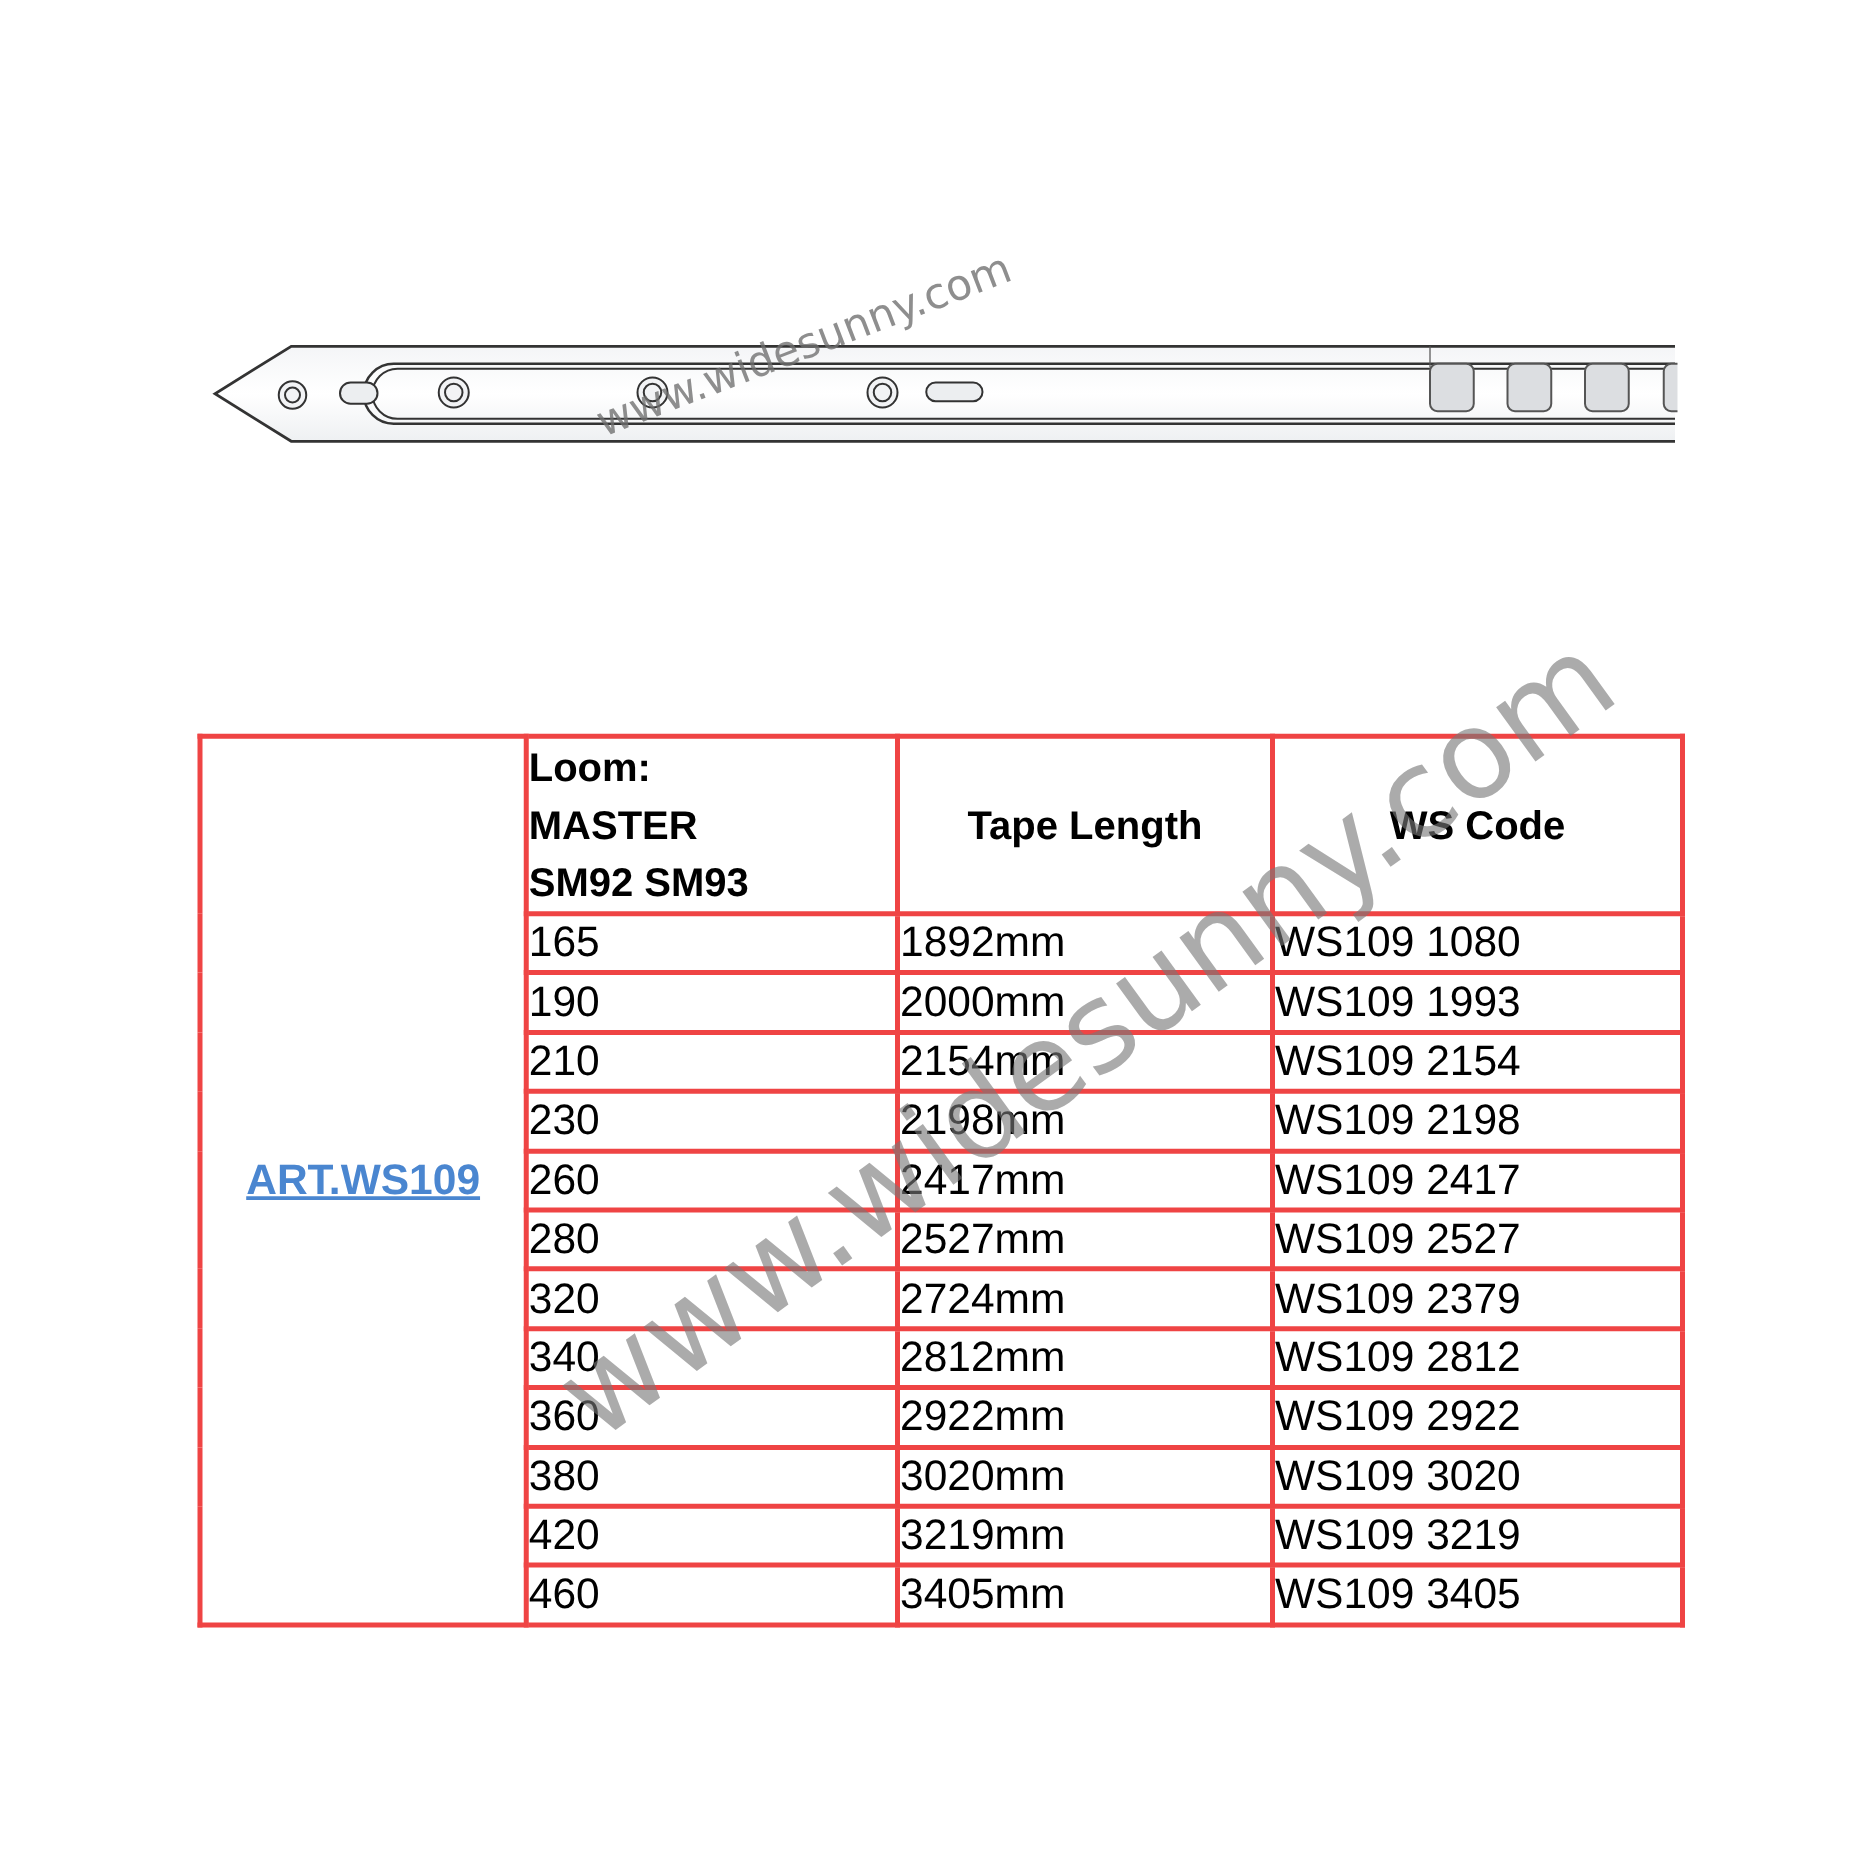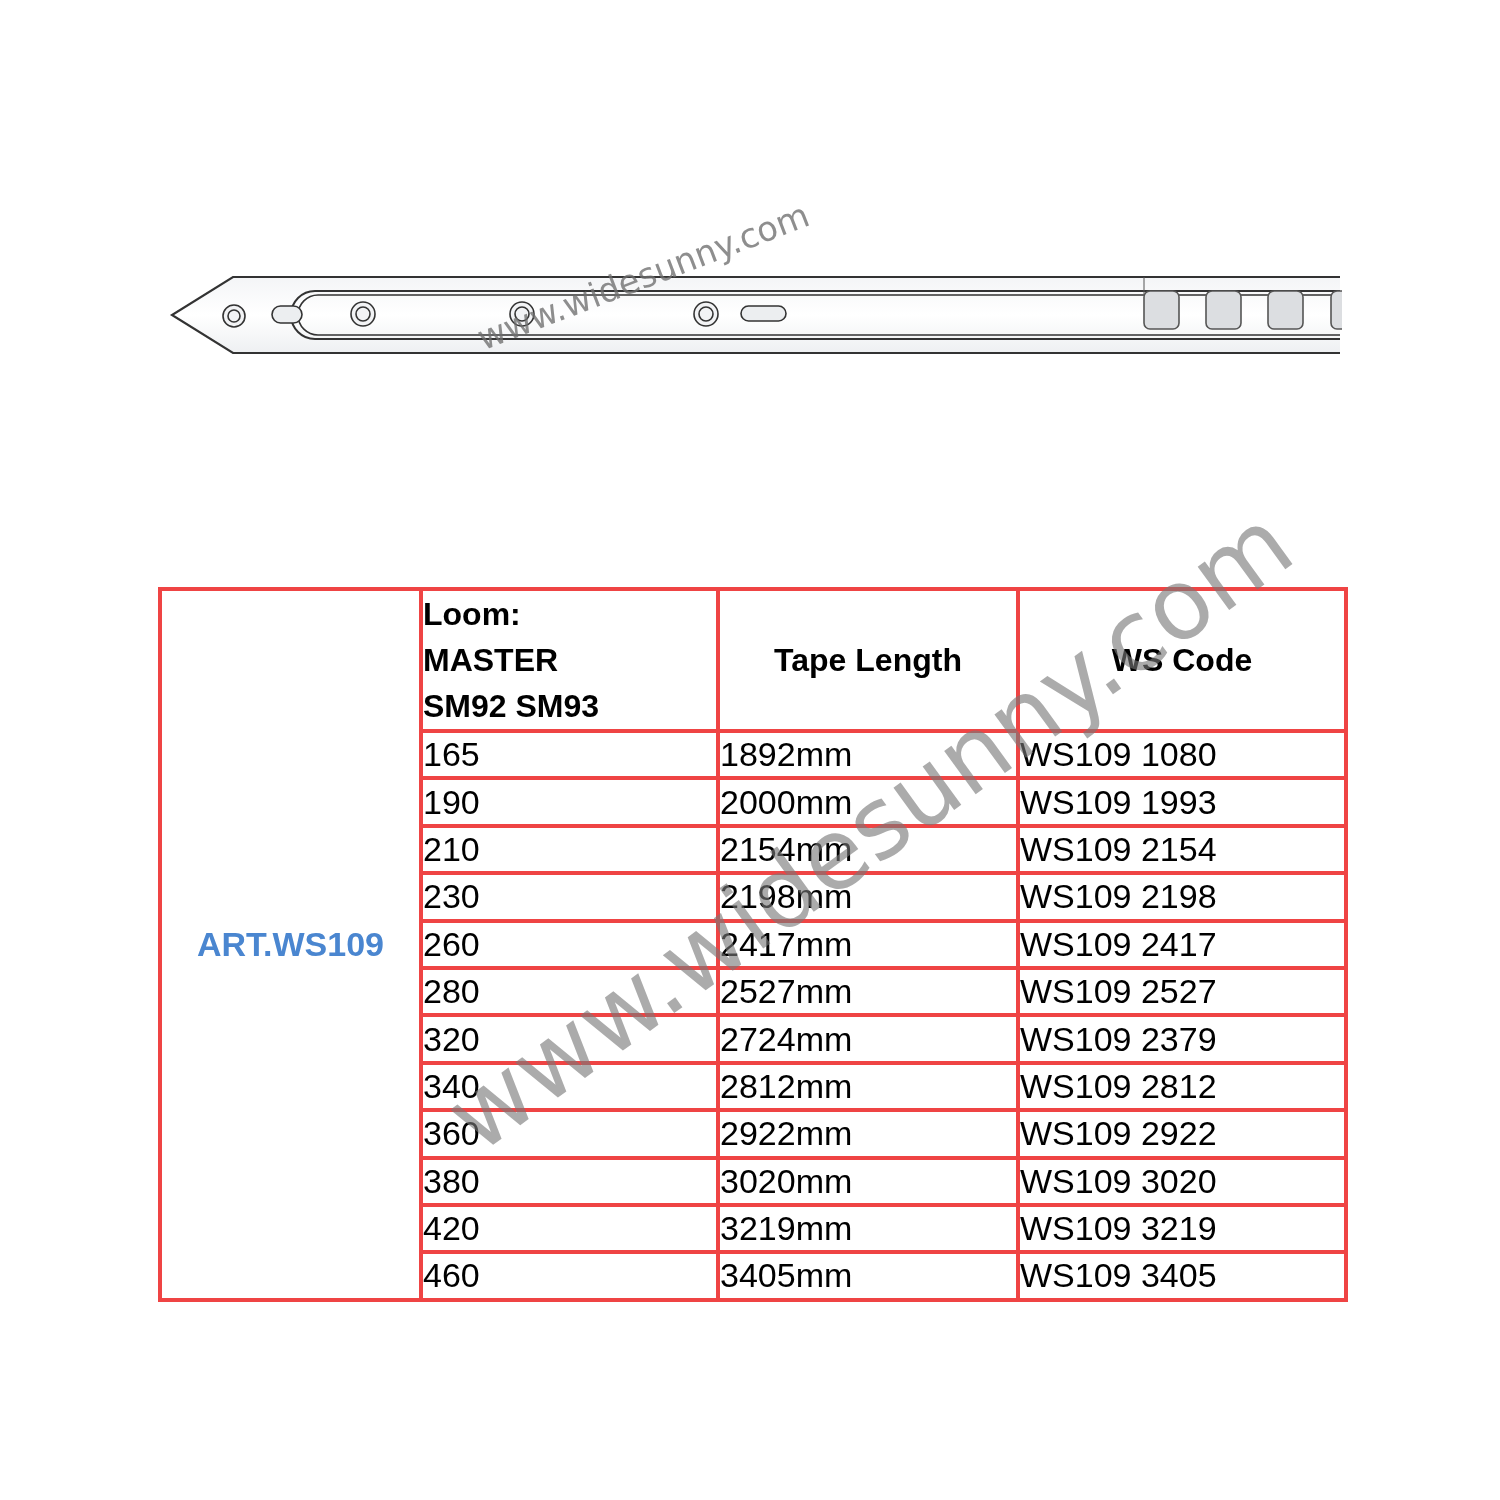--- a/index.html
+++ b/index.html
@@ -10,21 +10,21 @@
                white-space: nowrap; transform-origin: left bottom; pointer-events: none; }
   .wm-top { left: 486px; top: 318px; font-size: 34px; transform: rotate(-21deg); }
   .wm-table { left: 492px; top: 1060px; font-size: 98px; transform: rotate(-36deg); color: rgba(120,120,120,0.62); }
 
   table.spec { position: absolute; left: 158px; top: 587px; border-collapse: collapse; table-layout: fixed; }
   table.spec td, table.spec th { border: 4px solid #ef4444; padding: 0; }
   col.c0 { width: 261px; } col.c1 { width: 297px; } col.c2 { width: 300px; } col.c3 { width: 328px; }
   th { height: 137px; font-weight: bold; font-size: 32px; }
   th.loom { text-align: left; vertical-align: middle; padding-left: 6px; line-height: 46px; }
   th.center { text-align: center; vertical-align: middle; }
-  td.art { text-align: center; vertical-align: middle; color: #4a86d0; font-weight: bold; font-size: 34px; }
+  td.art { text-align: center; vertical-align: middle; color: #4a86d0; font-weight: bold; font-size: 34px; text-decoration: underline; }
   tr.row td { height: 43.4px; font-size: 34px; line-height: 43px; }
   td.size { }
   td.len, td.code { text-align: left; padding-left: 5px; border-radius: 11px; }
 </style>
 </head>
 <body>
 
 <svg class="drawing" viewBox="0 0 1500 420" xmlns="http://www.w3.org/2000/svg">
   <defs>
     <linearGradient id="tapeFill" x1="0" y1="0" x2="0" y2="1">

